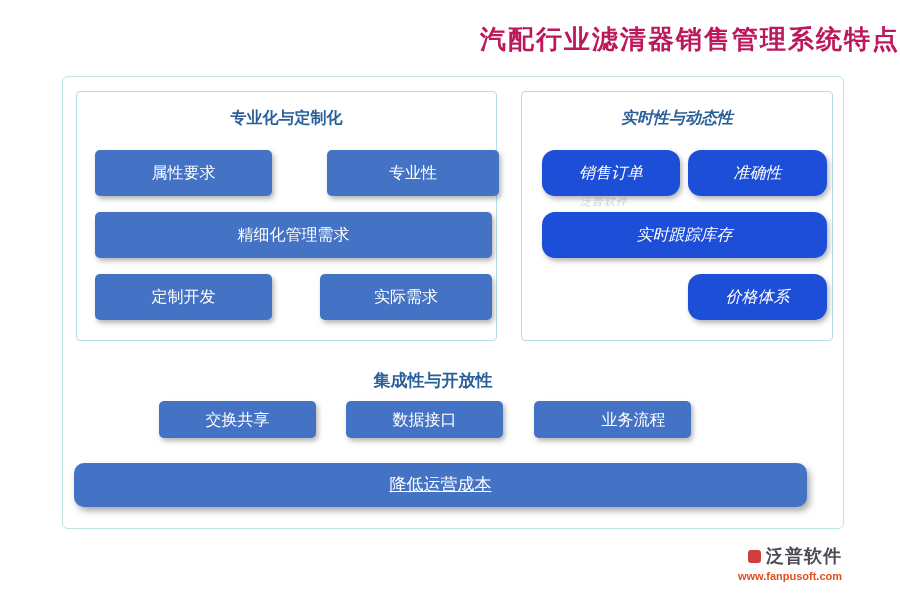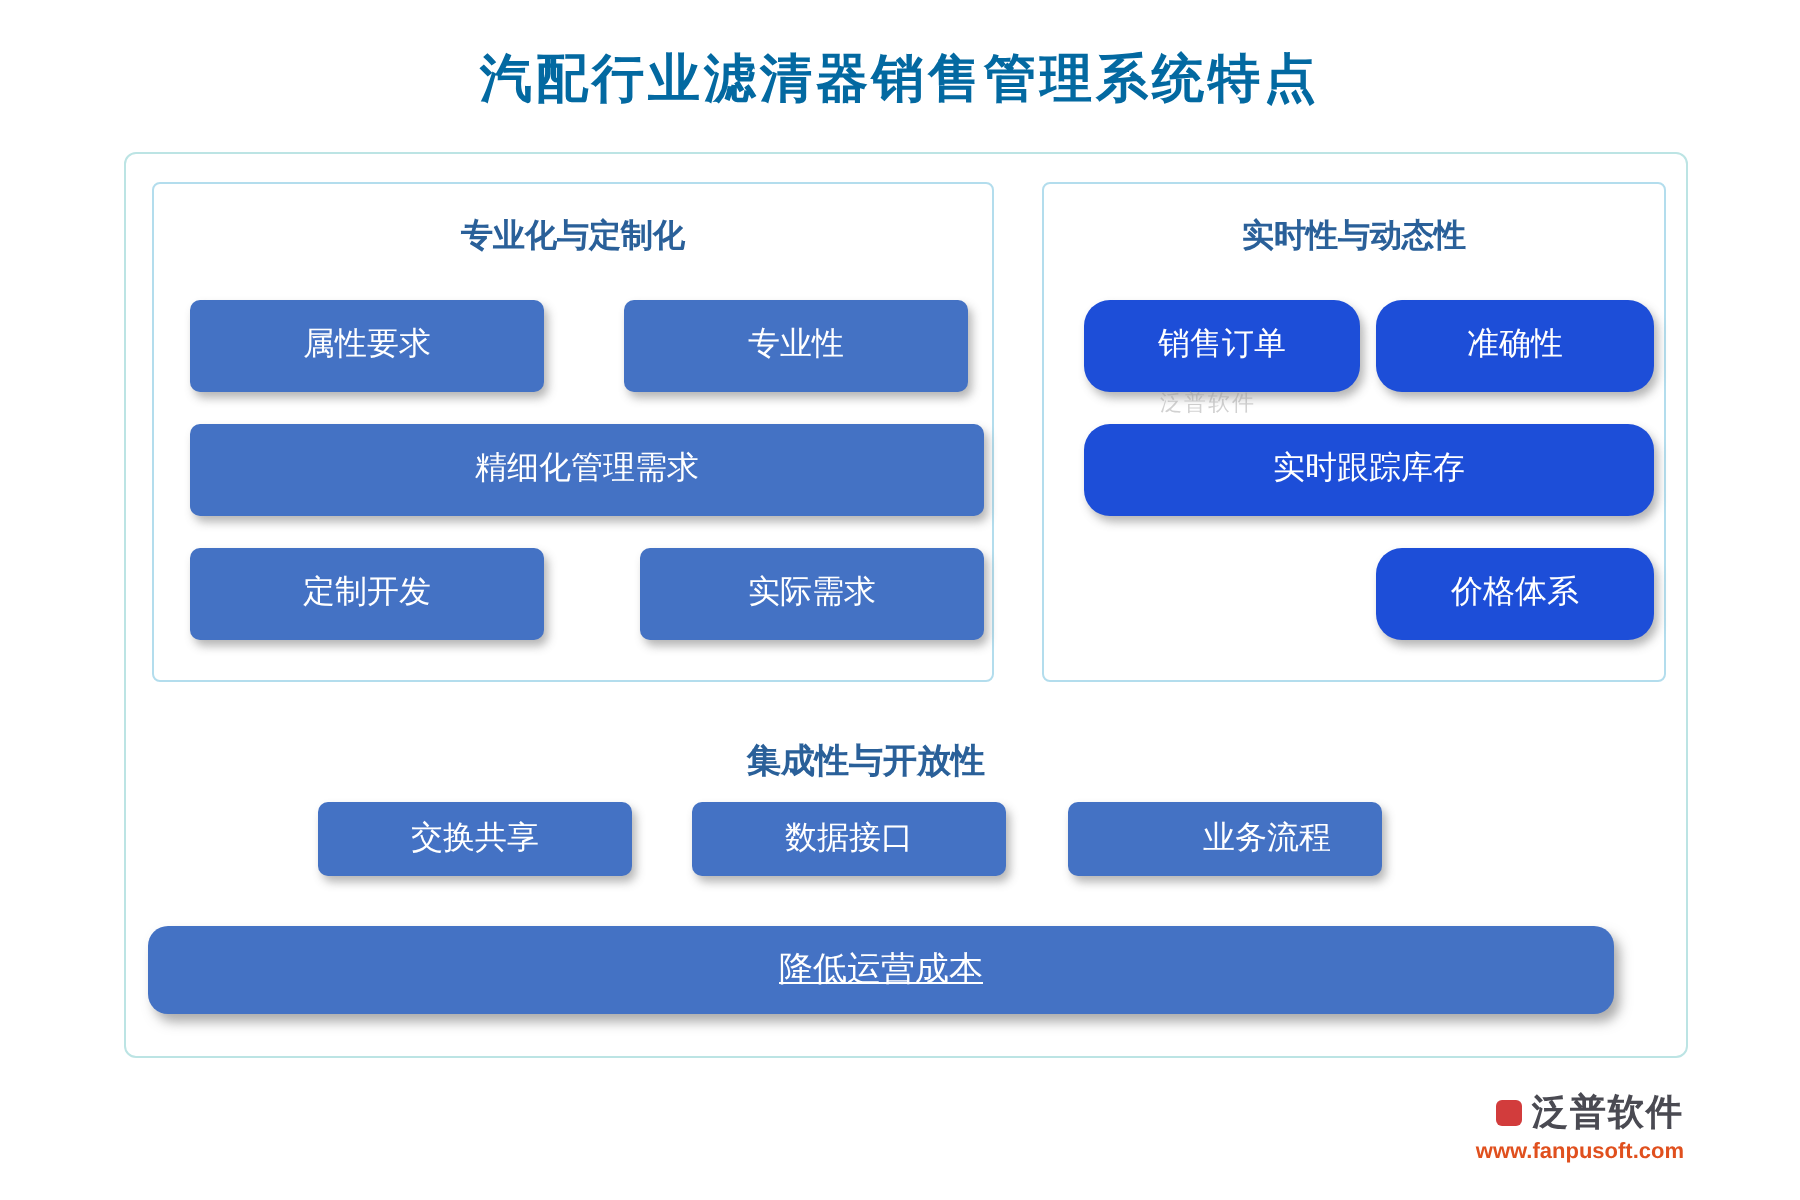--- a/index.html
+++ b/index.html
@@ -3,57 +3,57 @@
 <meta charset="utf-8">
 <style>
   * { box-sizing: border-box; margin: 0; padding: 0; }
   html, body { width: 900px; height: 600px; background: #ffffff; }
   body { font-family: "Liberation Sans", "DejaVu Sans", sans-serif; position: relative; overflow: hidden; }
 
   .page { position: relative; width: 900px; height: 600px; background: #fff; }
 
   .title {
     position: absolute; top: 22px; left: 0; width: 100%;
-    text-align: center;
+    text-align: right;
     font-family: "Liberation Serif", "DejaVu Serif", serif;
-    font-size: 26px; font-weight: 700; color: #0369a1;
+    font-size: 26px; font-weight: 700; color: #be185d;
     letter-spacing: 2px;
   }
 
   .container {
     position: absolute; left: 62px; top: 76px; width: 782px; height: 453px;
     border: 1px solid #bce4e4; border-radius: 6px; background: #ffffff;
   }
 
   .panel {
     position: absolute; top: 14px; height: 250px;
     border: 1px solid #b3dded; border-radius: 4px; background: #ffffff;
   }
   .panel-left  { left: 13px;  width: 421px; }
-  .panel-right { left: 458px; width: 312px; }
+  .panel-right { left: 458px; width: 312px; font-style: italic; }
 
   .panel-title {
     position: absolute; top: 16px; left: 0; width: 100%;
     text-align: center; color: #2a6099; font-weight: 700; font-size: 16px;
   }
 
   .btn {
     position: absolute;
     display: flex; align-items: center; justify-content: center;
     color: #ffffff; font-size: 16px; font-weight: 400;
     border-radius: 5px;
     box-shadow: 2px 3px 5px rgba(90,90,90,0.45);
     text-align: center; line-height: 1.2;
   }
   .blue { background: #4472c4; }
   .gold { background: #1d4ed8; border-radius: 13px; }
 
   
   .lp-b1 { left: 18px;  top: 58px;  width: 177px; height: 46px; }
-  .lp-b2 { left: 235px; top: 58px;  width: 172px; height: 46px; }
+  .lp-b2 { left: 250px; top: 58px;  width: 172px; height: 46px; }
   .lp-b3 { left: 18px;  top: 120px; width: 397px; height: 46px; }
   .lp-b4 { left: 18px;  top: 182px; width: 177px; height: 46px; }
   .lp-b5 { left: 243px; top: 182px; width: 172px; height: 46px; }
 
   
   .rp-b1 { left: 20px;  top: 58px;  width: 138px; height: 46px; }
   .rp-b2 { left: 166px; top: 58px;  width: 139px; height: 46px; }
   .rp-b3 { left: 20px;  top: 120px; width: 285px; height: 46px; }
   .rp-b4 { left: 20px;  top: 182px; width: 138px; height: 46px; }
   .rp-b5 { left: 166px; top: 182px; width: 139px; height: 46px; }

